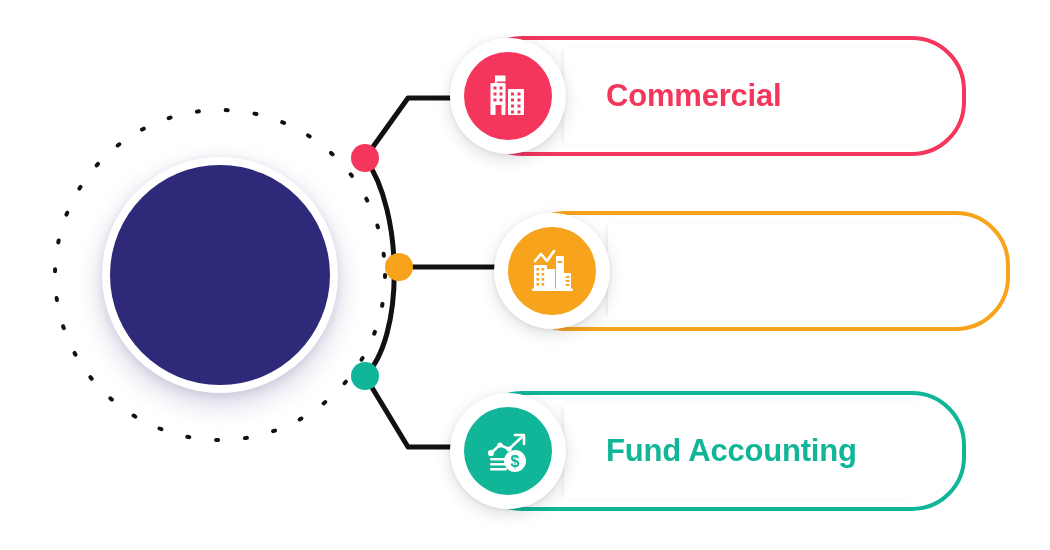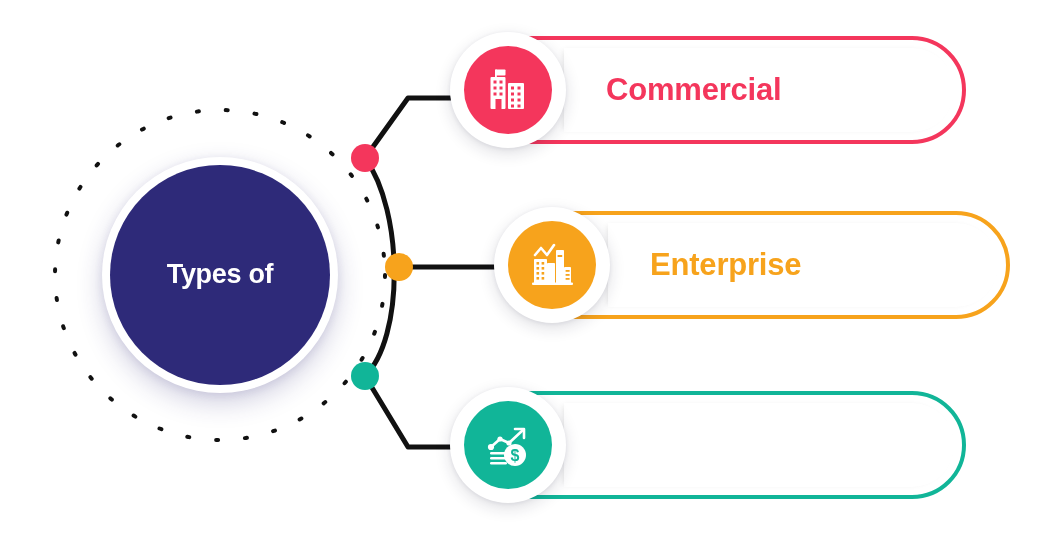--- a/index.html
+++ b/index.html
@@ -72,21 +72,21 @@
   }
   .hub-title .l {
     display: block;
     white-space: nowrap;
   }
 
   
   .pill {
     position: absolute;
     box-sizing: border-box;
-    height: 108px;
+    height: 120px;
     border-radius: 54px;
     border-style: solid;
     border-width: 4px;
     background: #ffffff;
     display: flex;
     align-items: center;
   }
   .pill-inner {
     position: absolute;
     left: 92px;
@@ -157,21 +157,20 @@
 
     <circle cx="365" cy="158" r="14" fill="#f4365c"></circle>
     <circle cx="399" cy="267" r="14" fill="#f7a31c"></circle>
     <circle cx="365" cy="376" r="14" fill="#11b598"></circle>
   </svg>
 
   <div class="hub-wrap">
     <div class="hub-halo"></div>
     <div class="hub-circle">
       <div class="hub-title">
-        <span class="l">Types of</span>
       </div>
     </div>
   </div>
 
   <div class="pill" id="pill-commercial" style="border-color:#f4365c;">
     <div class="pill-inner"></div>
     <div class="icon-plate">
       <div class="icon-disc" style="background:#f4365c;">
         <svg width="52" height="52" viewBox="0 0 52 52" aria-hidden="true">
           <g fill="#ffffff">
@@ -230,21 +229,20 @@
             <rect x="10.5" y="38" width="2.6" height="2.6"></rect>
             <rect x="15.6" y="38" width="2.6" height="2.6"></rect>
             <rect x="31.6" y="16" width="4.6" height="2"></rect>
             <rect x="39.6" y="31" width="4" height="1.8"></rect>
             <rect x="39.6" y="35" width="4" height="1.8"></rect>
             <rect x="39.6" y="39" width="4" height="1.8"></rect>
           </g>
         </svg>
       </div>
     </div>
-    <div class="pill-label" style="color:#f7a31c;">Enterprise</div>
   </div>
 
   <div class="pill" id="pill-fund" style="border-color:#11b598;">
     <div class="pill-inner"></div>
     <div class="icon-plate">
       <div class="icon-disc" style="background:#11b598;">
         <svg width="52" height="52" viewBox="0 0 52 52" aria-hidden="true">
 
           <polyline points="9,28 18,20 27,24 41,11" fill="none" stroke="#ffffff" stroke-width="2.6" stroke-linecap="round" stroke-linejoin="round"></polyline>
           <polyline points="33,10 42,10 42,19" fill="none" stroke="#ffffff" stroke-width="2.6" stroke-linecap="round" stroke-linejoin="round"></polyline>
@@ -256,15 +254,16 @@
             <rect x="8" y="33" width="17" height="2.6" rx="1.3"></rect>
             <rect x="8" y="38" width="17" height="2.6" rx="1.3"></rect>
             <rect x="8" y="43" width="17" height="2.6" rx="1.3"></rect>
           </g>
 
           <circle cx="33" cy="36" r="11" fill="#ffffff"></circle>
           <text x="33" y="42.4" text-anchor="middle" font-family="Liberation Sans, sans-serif" font-size="16" font-weight="bold" fill="#11b598">$</text>
         </svg>
       </div>
     </div>
+    <div class="pill-label" style="color:#11b598;">Fund Accounting</div>
   </div>
 
 </div>
 
 </body></html>

